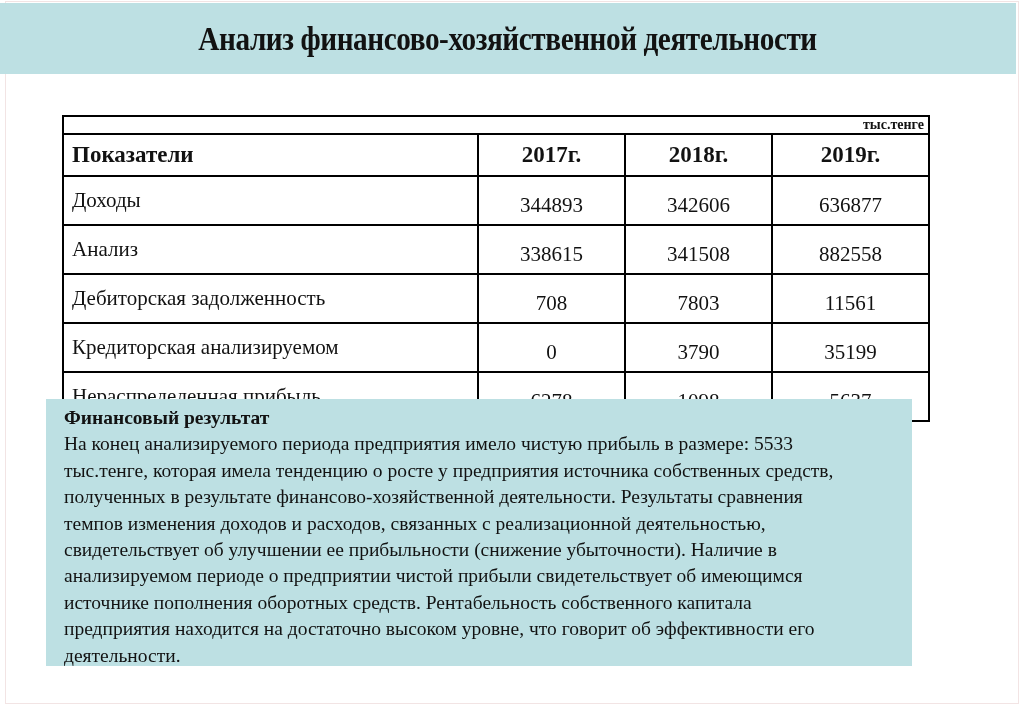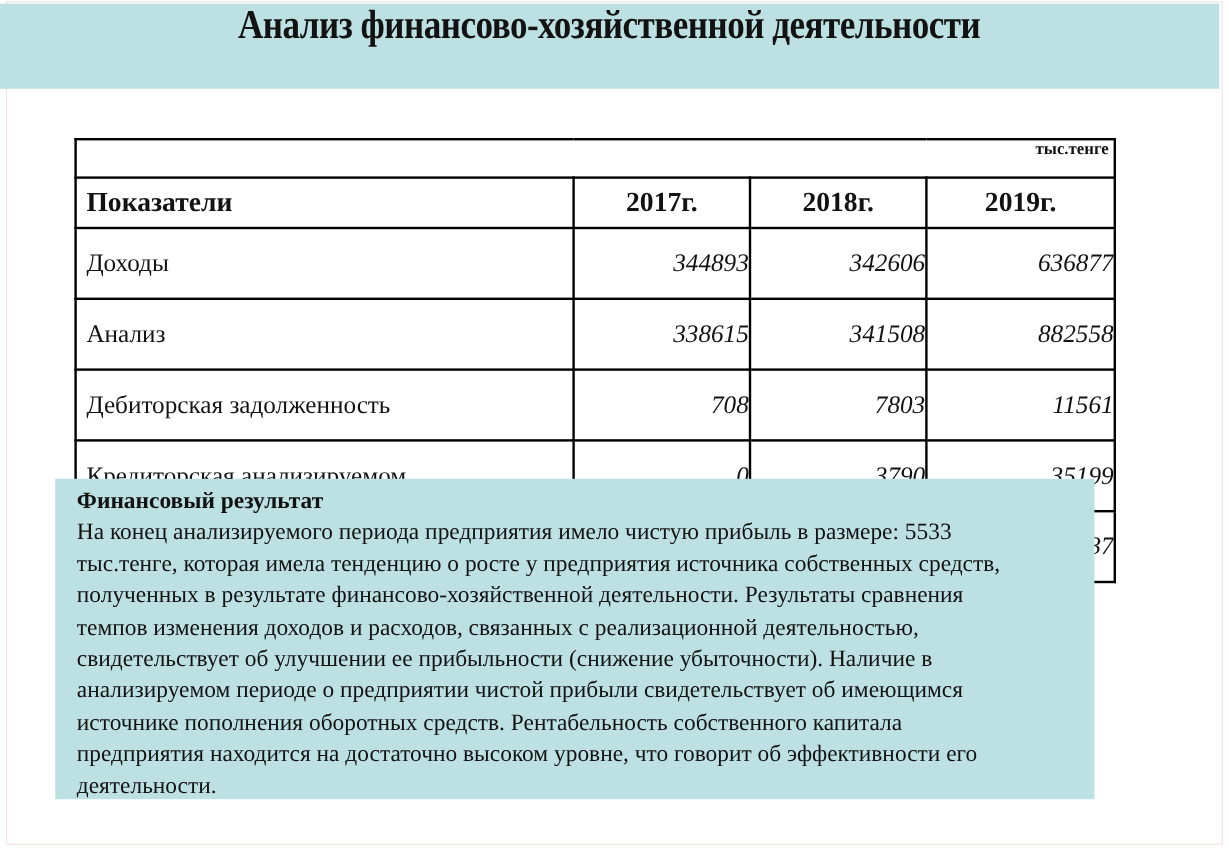--- a/index.html
+++ b/index.html
@@ -26,21 +26,21 @@
     pointer-events: none;
   }
   .title-band {
     position: absolute;
     left: 0;
     top: 3px;
     width: 1016px;
     height: 71px;
     background: var(--accent, #bde0e3);
     display: flex;
-    align-items: flex-start;
+    align-items: center;
     justify-content: center;
   }
   .slide-title {
     margin: 0;
     font-size: 34px;
     font-weight: bold;
     letter-spacing: -0.5px;
     transform: scaleX(0.86);
     transform-origin: center;
     white-space: nowrap;
@@ -55,21 +55,21 @@
   }
   .fin-table td, .fin-table th {
     border: 2px solid var(--table_border, #000);
     overflow: hidden;
   }
   .units-cell {
     height: 15px;
     font-size: 14px;
     font-weight: bold;
     text-align: right;
-    padding: 0 4px 15px 0;
+    padding: 0 4px 1px 0;
     line-height: 15px;
   }
   .header-row th {
     height: 40px;
     font-size: 23px;
     font-weight: bold;
     text-align: center;
     padding: 0;
     margin-left: 13px;
   }
@@ -80,24 +80,23 @@
   .data-row td {
     height: 41px;
     font-size: 21px;
     padding: 0;
   }
   .data-row td.cell-label {
     text-align: left;
     padding-left: 8px;
   }
   .data-row td.cell-num {
-    text-align: right;
+    text-align: center;
     vertical-align: bottom;
-    padding-bottom: 16px;
-    font-style: italic;
+    padding-bottom: 6px;
   }
   .summary {
     position: absolute;
     left: 46px;
     top: 399px;
     width: 866px;
     height: 267px;
     box-sizing: border-box;
     background: var(--accent, #bde0e3);
     padding: 6px 18px;

